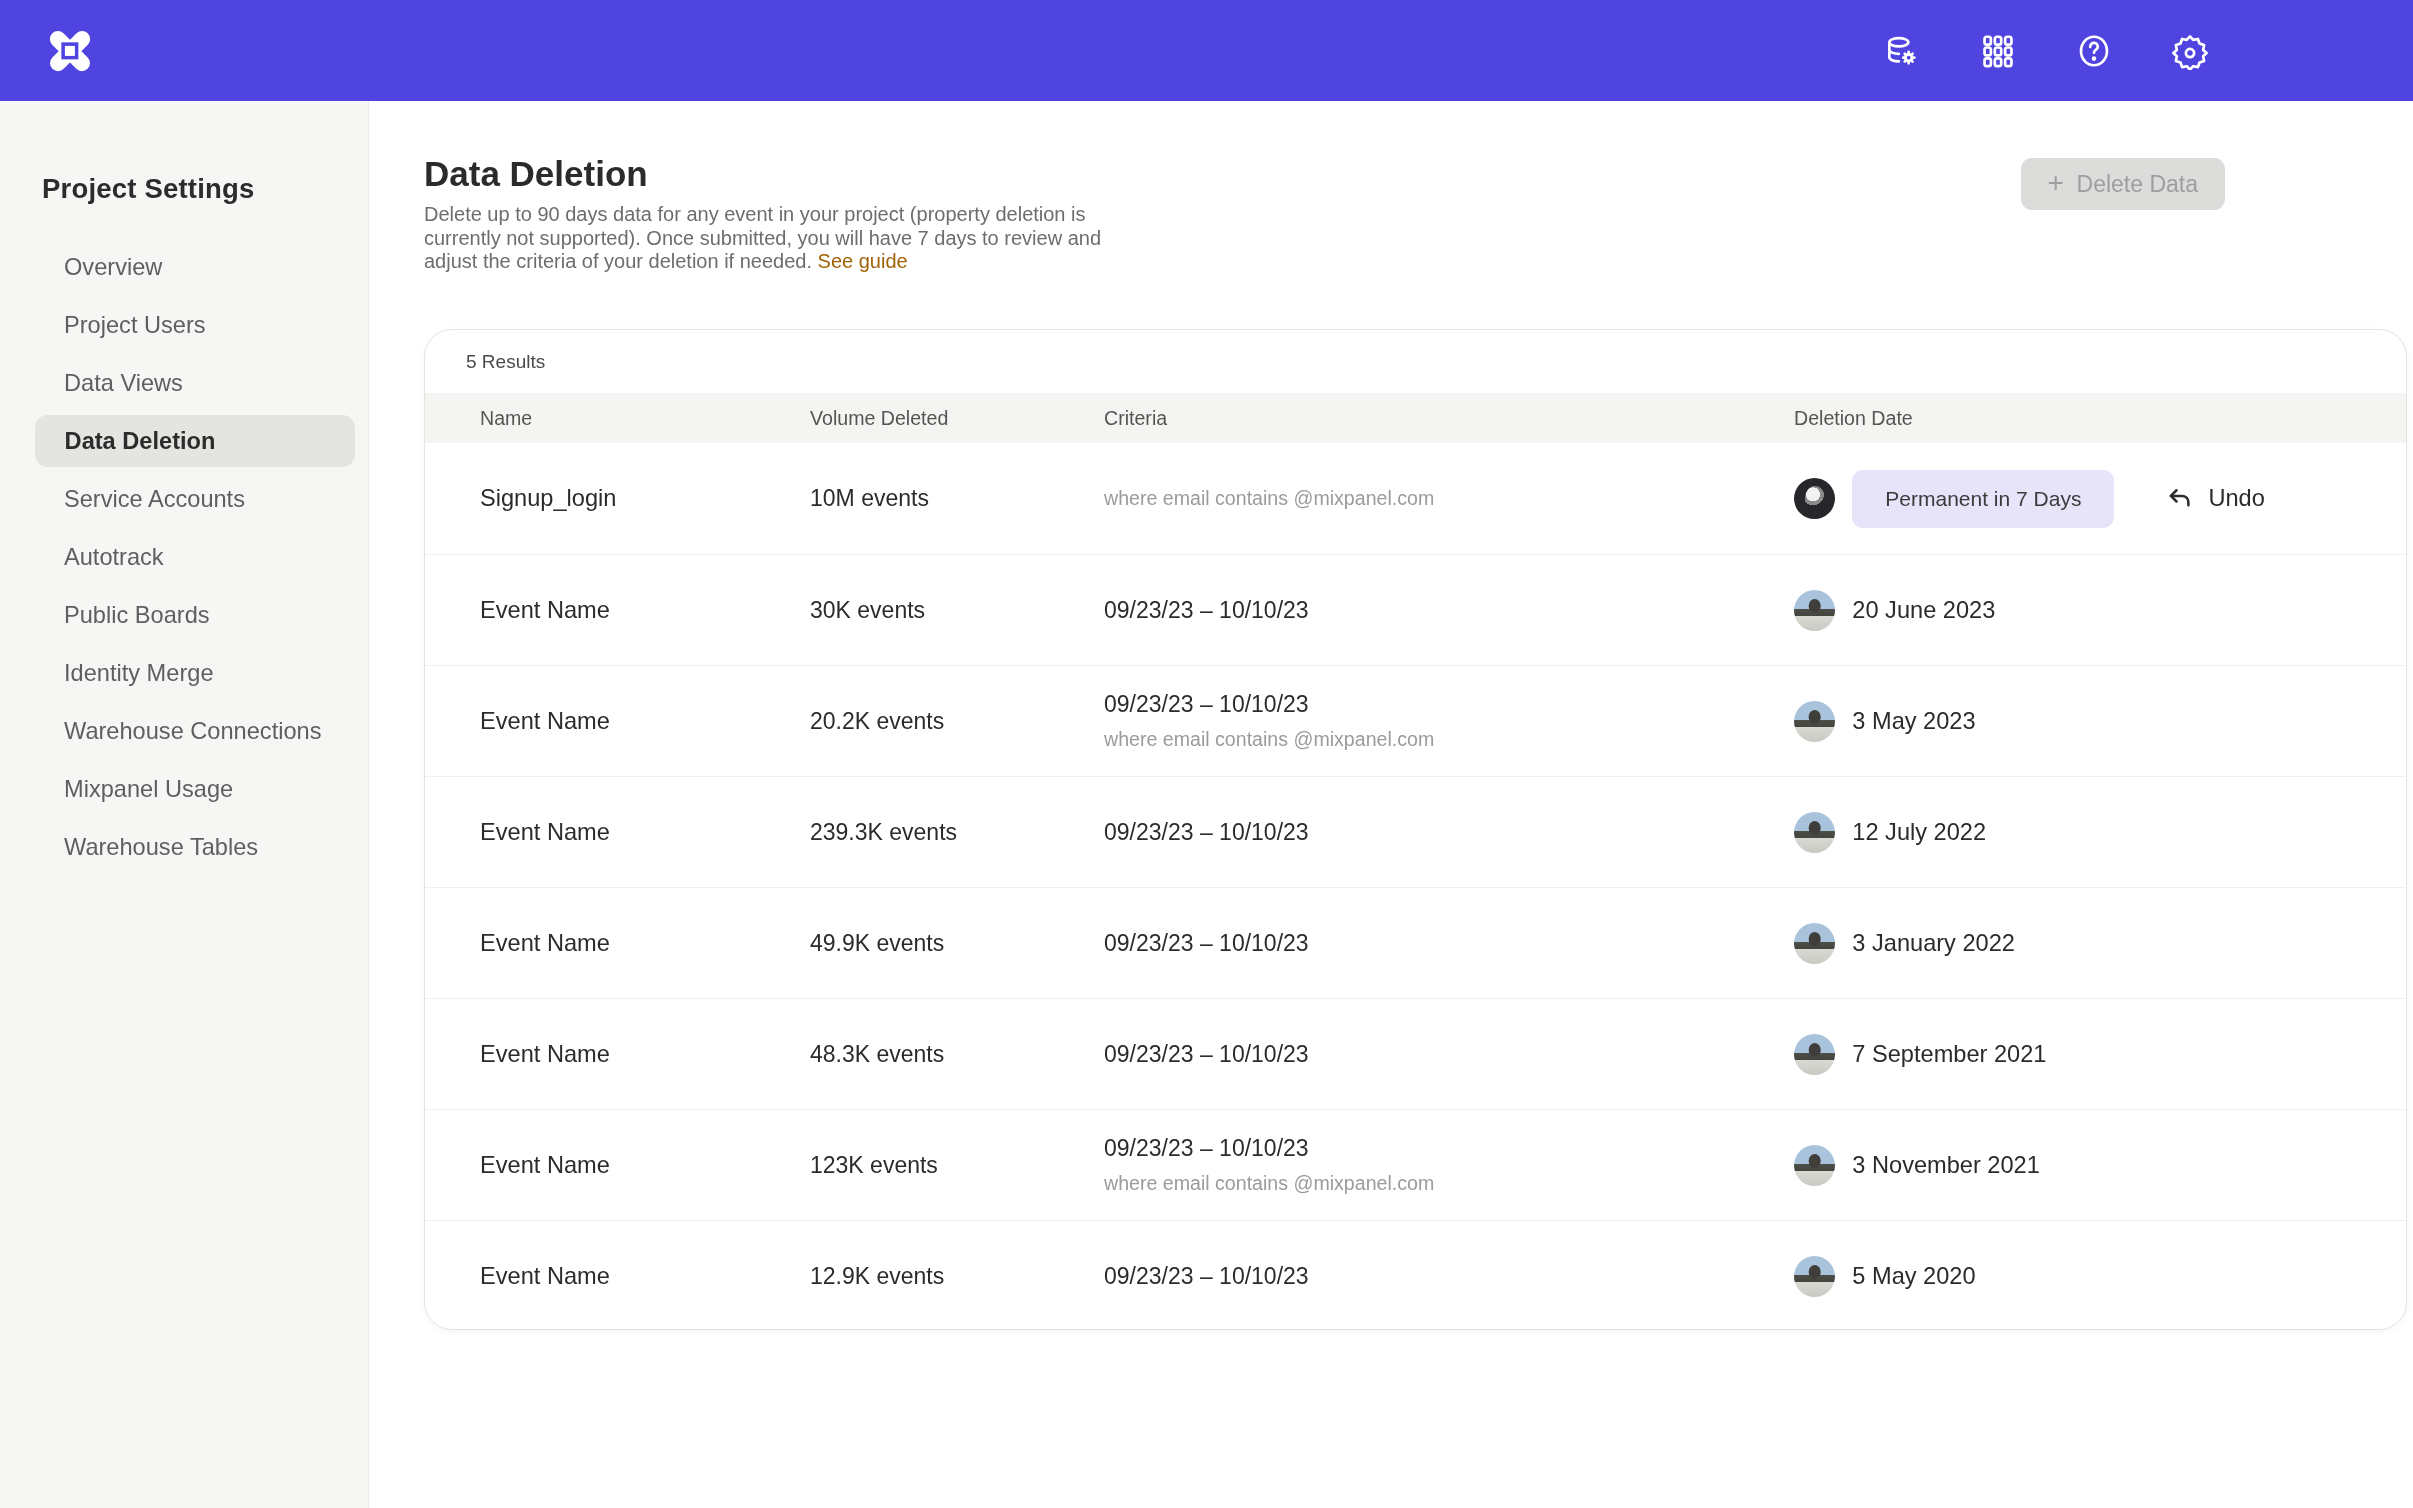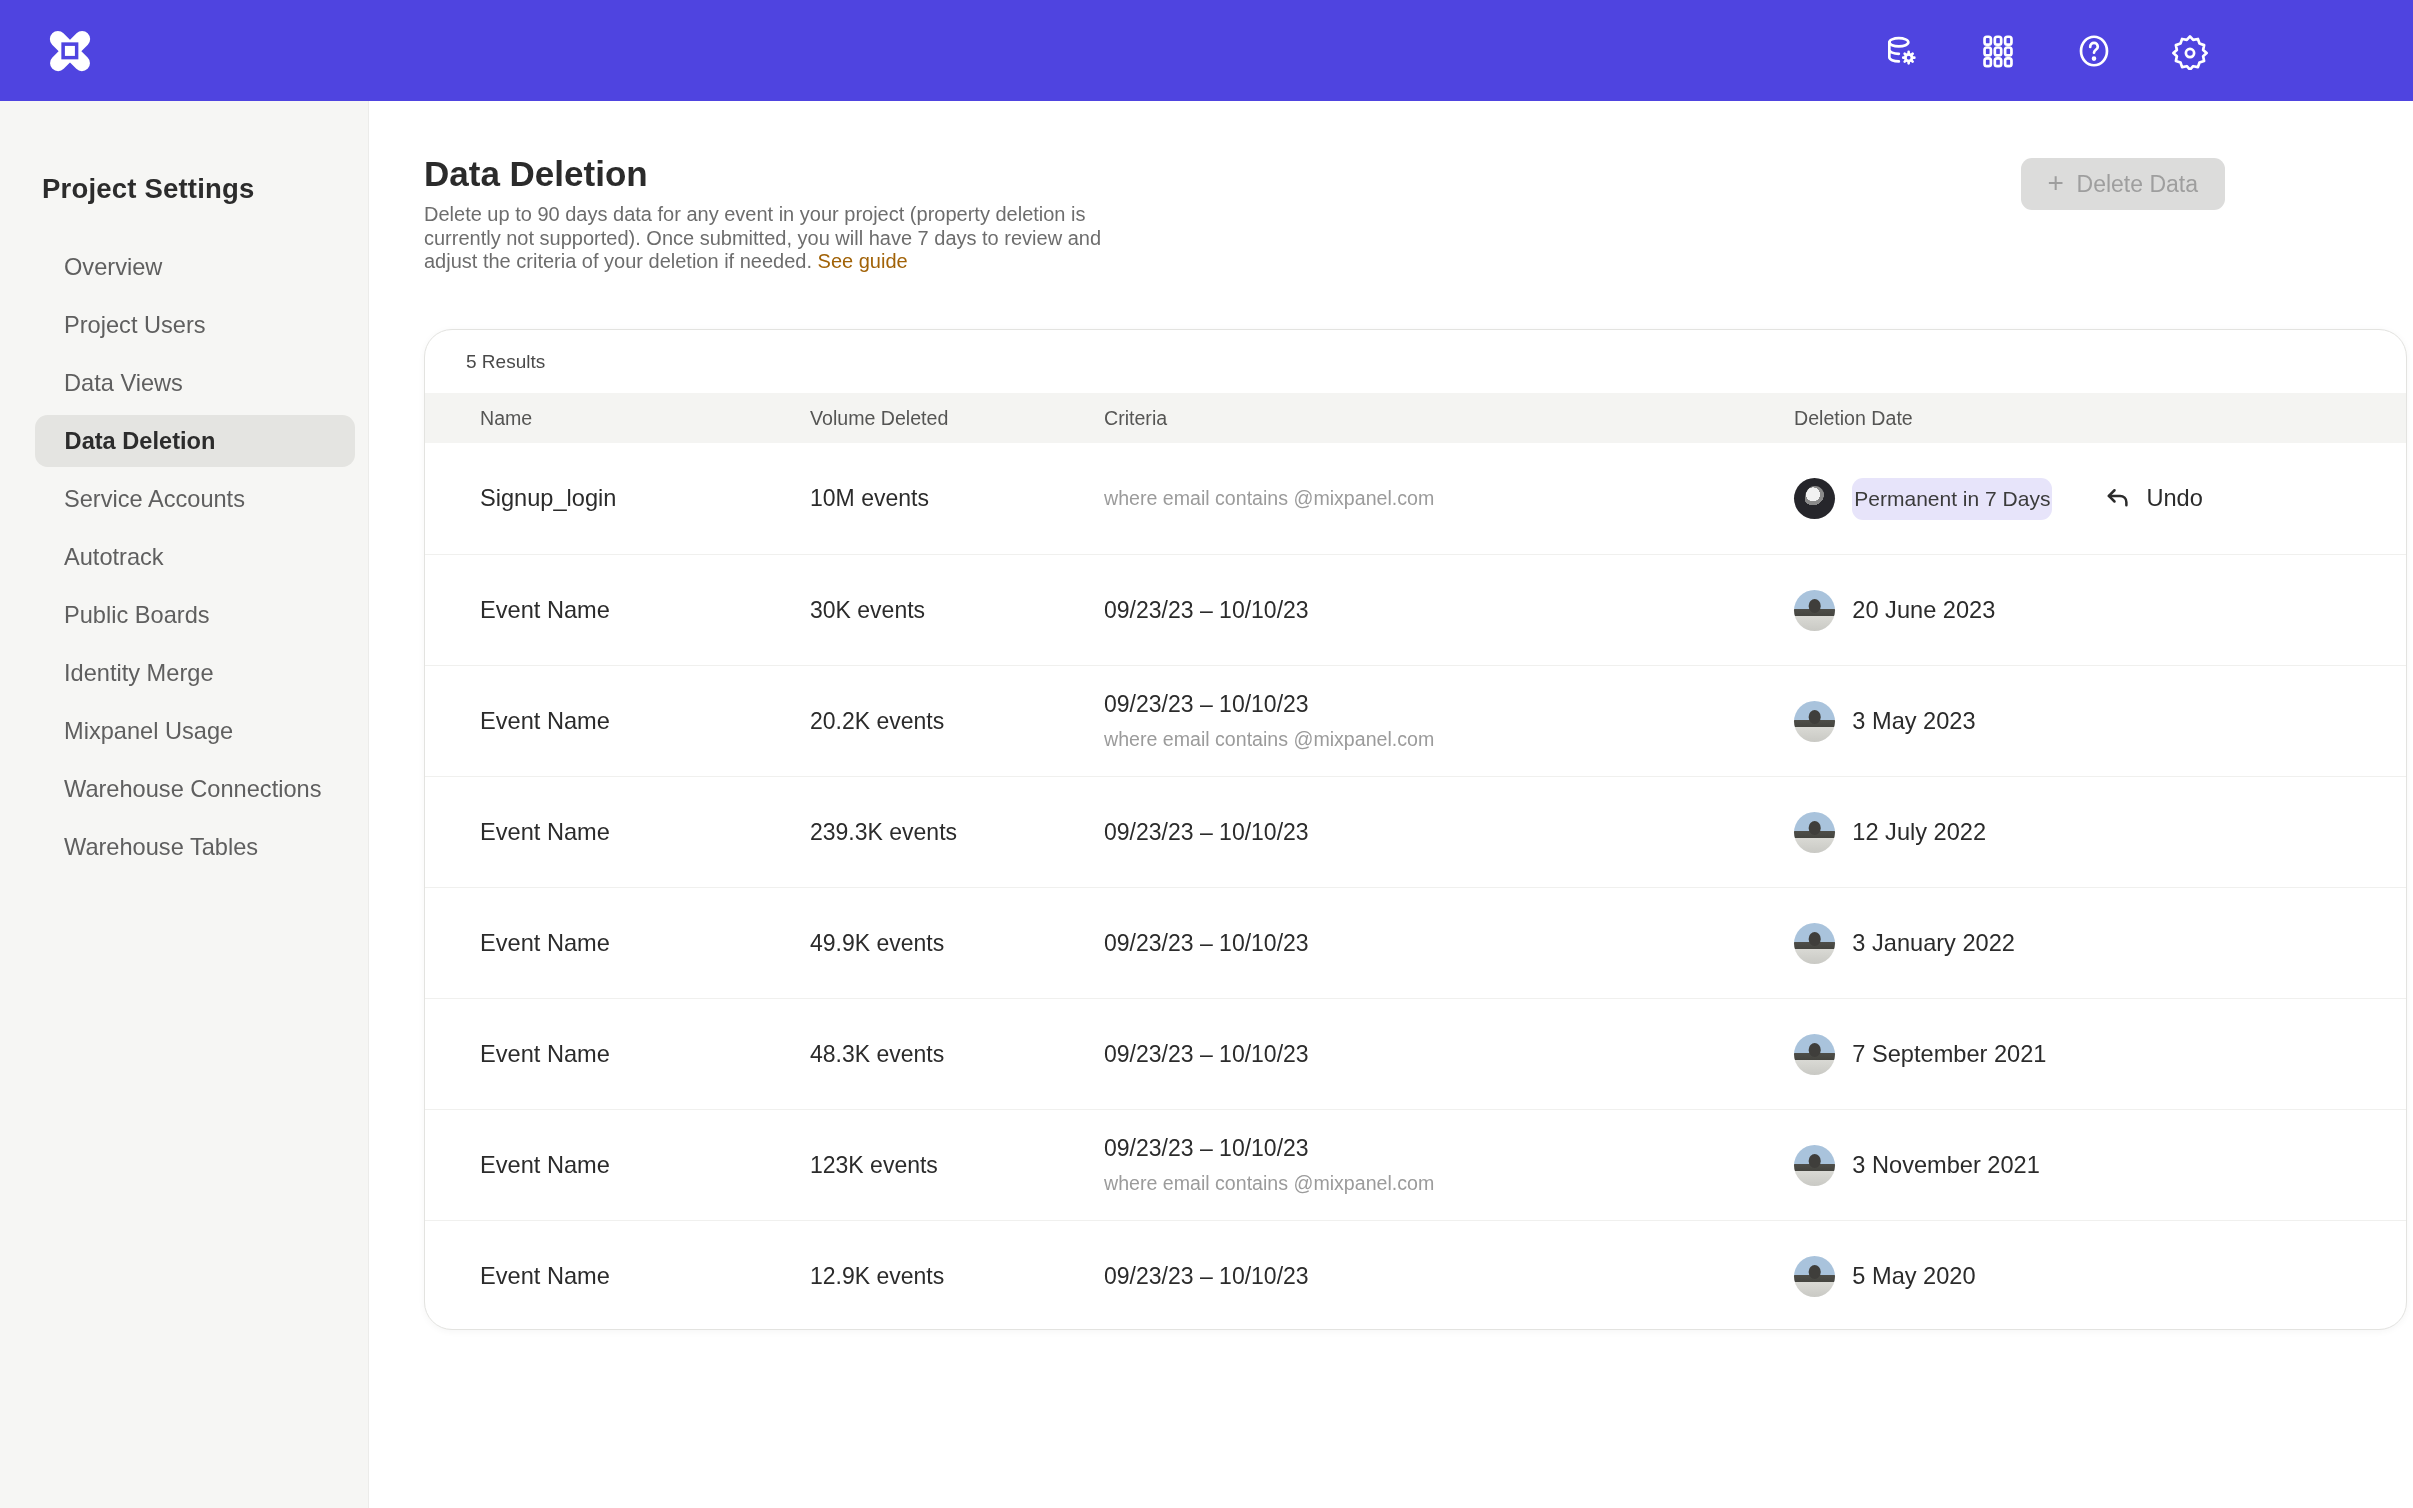--- a/index.html
+++ b/index.html
@@ -49,21 +49,21 @@
   .cell.c-volume { width:294px; font-size:23px; }
   .cell.c-criteria { width:690px; display:flex; flex-direction:column; justify-content:center; gap:9.4px; }
   .crit-main { font-size:23px; color:#2b2b2b; }
   .crit-sub { font-size:19.6px; color:#9b9b9b; }
   .cell.c-date { flex:1; display:flex; align-items:center; }
   .avatar { width:41px; height:41px; border-radius:50%; flex:0 0 41px; margin-right:17.3px; position:relative; overflow:hidden;
     background:linear-gradient(180deg,#a9c3dc 0%,#a9c3dc 46%,#4e4e49 46%,#44443f 64%,#d9d9d4 64%,#c9c9c4 100%); }
   .avatar::after { content:""; position:absolute; left:50%; top:22%; width:12.6px; height:14px; border-radius:50%; background:#3f3e3b; transform:translateX(-50%); }
   .avatar.dark { background:#26262b; }
   .avatar.dark::after { content:""; position:absolute; left:26%; top:20%; width:20.4px; height:23.6px; border-radius:50% 50% 40% 40%; background:radial-gradient(circle at 40% 35%, #f2f2f2 0 35%, #8a8a8a 36% 55%, #26262b 56%); transform:none; }
-  .badge { background:#E7E4FA; border-radius:11px; height:42px; display:flex; align-items:center; padding:0 2px; font-size:21px; color:#3b3b3b; white-space:nowrap; }
+  .badge { background:#E7E4FA; border-radius:11px; height:58px; display:flex; align-items:center; padding:0 33px; font-size:21px; color:#3b3b3b; white-space:nowrap; }
   .undo-group { display:flex; align-items:center; gap:14px; margin-left:50px; cursor:pointer; }
   .undo-group svg { width:30px; height:30px; }
   .undo-label { font-size:23.6px; font-weight:500; color:#2b2b2b; }
   .date-text { font-size:23.6px; color:#2b2b2b; }
 </style>
 </head>
 <body>
 
 <header class="topbar">
   <div class="logo-wrap">
@@ -116,22 +116,22 @@
       <div class="nav-item">Overview</div>
       <div class="nav-item">Project Users</div>
       <div class="nav-item">Data Views</div>
       <div class="nav-item active-wrap">
         <div class="nav-pill">Data Deletion</div>
       </div>
       <div class="nav-item">Service Accounts</div>
       <div class="nav-item">Autotrack</div>
       <div class="nav-item">Public Boards</div>
       <div class="nav-item">Identity Merge</div>
+      <div class="nav-item">Warehouse Connections</div>
       <div class="nav-item">Mixpanel Usage</div>
-      <div class="nav-item">Warehouse Connections</div>
       <div class="nav-item">Warehouse Tables</div>
     </div>
 </nav>
 
 <main class="main">
   <h1 class="page-title">Data Deletion</h1>
   <p class="page-desc">
     <span>Delete up to 90 days data for any event in your project (property deletion is currently not supported). Once submitted, you will have 7 days to review and adjust the criteria of your deletion if needed.</span>
     <a class="see-guide">See guide</a>
   </p>

